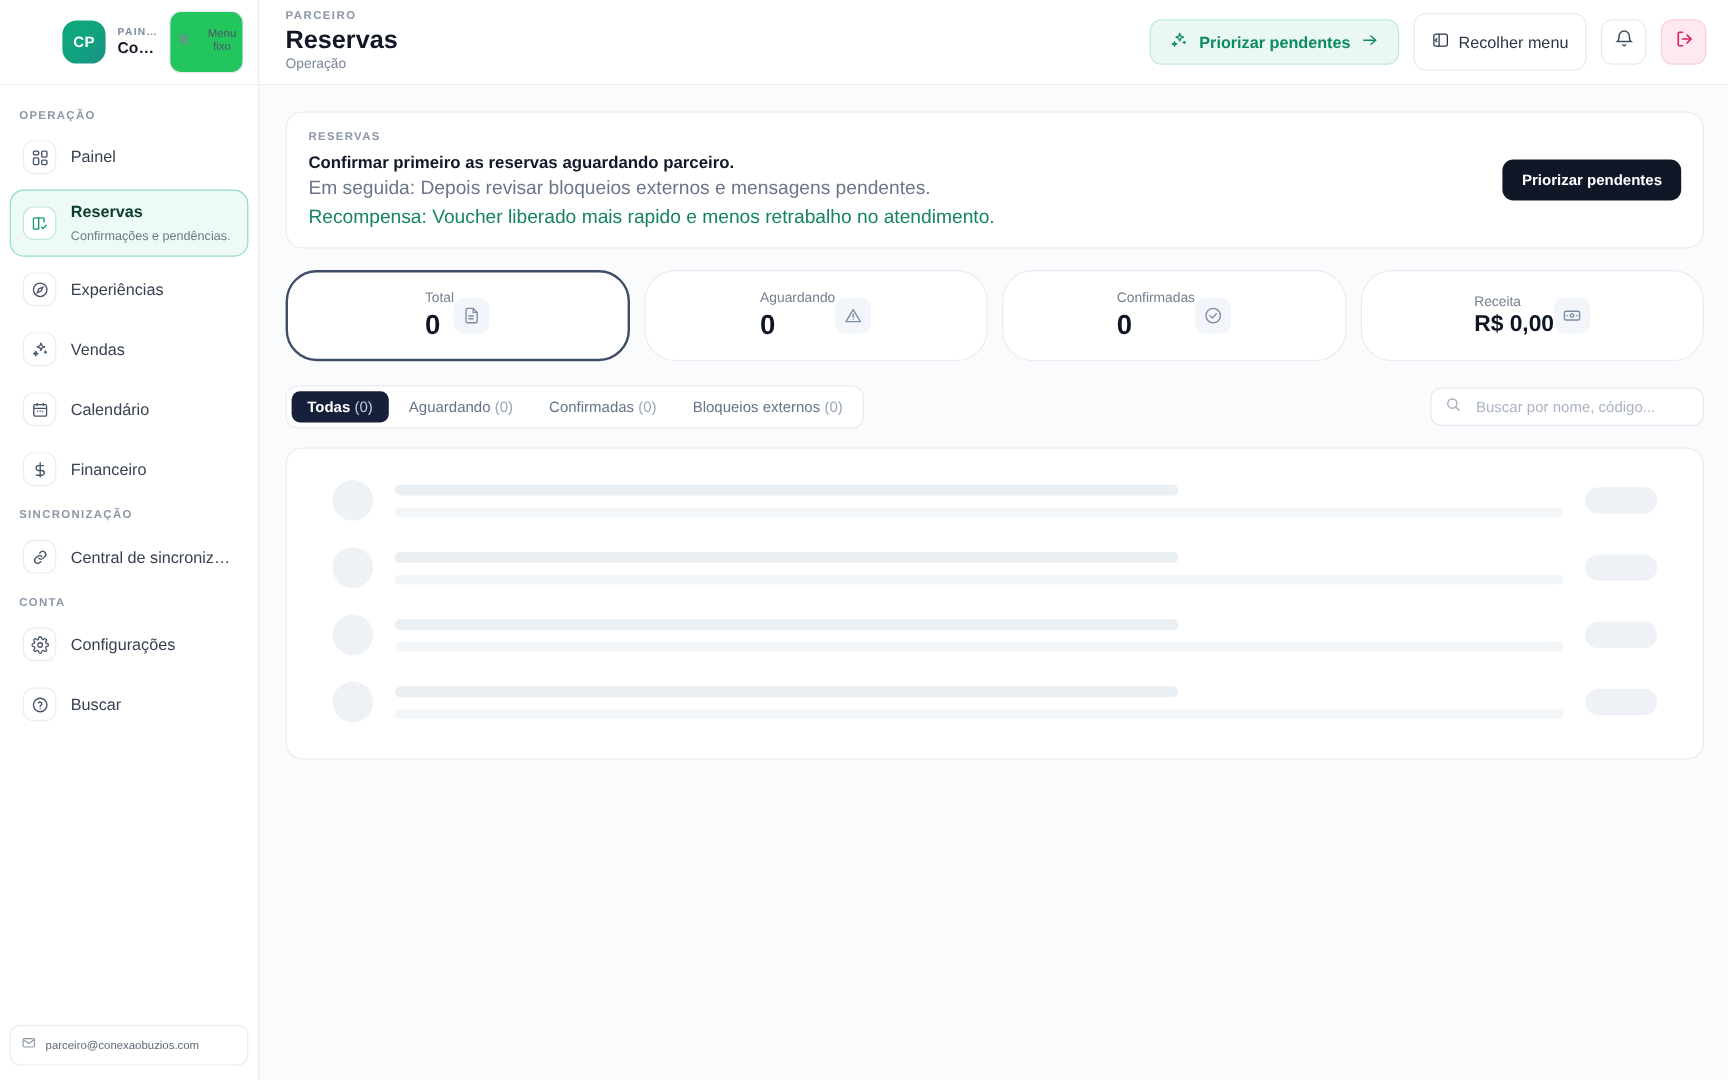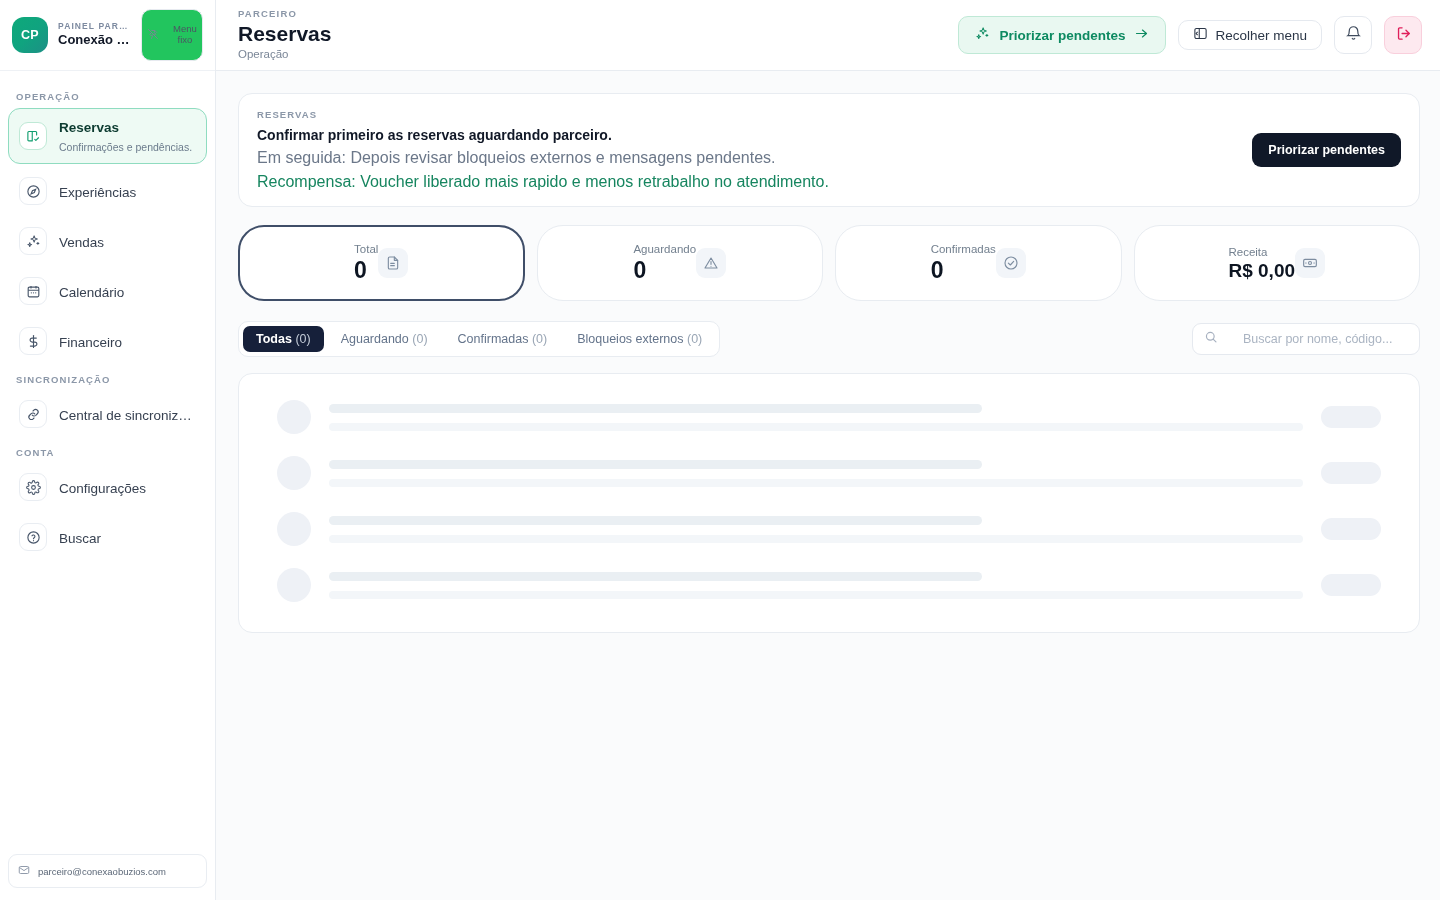--- a/index.html
+++ b/index.html
@@ -27,20 +27,21 @@
     padding: 0 12px;
     border-bottom: 1px solid #eef1f5;
   }
   .avatar {
     width: 36px; height: 36px; border-radius: 12px;
     background: linear-gradient(135deg, #0ea97a 0%, #10a37f 50%, #1d8f86 100%);
     color: #fff; font-size: 12.5px; font-weight: bold;
     display: flex; align-items: center; justify-content: center;
     letter-spacing: .3px;
     flex: 0 0 36px;
+    margin-left: 40px;
   }
   .brand-text { flex: 1 1 auto; min-width: 0; line-height: 1.15; }
   .brand-kicker {
     font-size: 8.5px; font-weight: bold; letter-spacing: 1.1px;
     color: #7d8aa0; text-transform: uppercase;
     white-space: nowrap; overflow: hidden; text-overflow: ellipsis;
   }
   .brand-name {
     font-size: 13px; font-weight: bold; color: #111827;
     margin-top: 2px;
@@ -123,21 +124,21 @@
 
   .btn-priorizar {
     display: flex; align-items: center; gap: 9px;
     height: 38px; padding: 0 16px; border-radius: 10px;
     background: #e9f8f1; border: 1px solid #bfe9d6;
     color: #0d8a61; font-size: 13.5px; font-weight: bold;
     cursor: pointer; white-space: nowrap;
   }
   .btn-recolher {
     display: flex; align-items: center; gap: 7px;
-    height: 30px; padding: 0 14px; border-radius: 10px;
+    height: 48px; padding: 0 14px; border-radius: 10px;
     background: #fff; border: 1px solid #e5e9ef;
     color: #2b3647; font-size: 13.5px; cursor: pointer; white-space: nowrap;
   }
   .icon-btn {
     width: 38px; height: 38px; border-radius: 10px;
     background: #fff; border: 1px solid #e5e9ef;
     display: flex; align-items: center; justify-content: center;
     cursor: pointer; color: #3e4a5c;
   }
   .icon-btn.danger { background: #fde9ef; border-color: #f9cfdc; color: #e01e5a; }
@@ -194,21 +195,21 @@
     padding: 6px 13px; border-radius: 7px; font-size: 12.5px;
     color: #64748b; cursor: pointer; white-space: nowrap;
   }
   .tab .cnt { color: #9aa6b5; }
   .tab.active { background: #16203a; color: #fff; font-weight: bold; }
   .tab.active .cnt { color: #c3cbd8; font-weight: normal; }
 
   .search {
     width: 228px; height: 32px;
     background: #fff; border: 1px solid #e5e9ef; border-radius: 9px;
-    display: flex; align-items: center; gap: 25px; padding: 0 11px;
+    display: flex; align-items: center; gap: 12px; padding: 0 11px;
   }
   .search input {
     border: none; outline: none; width: 100%;
     font-size: 12.5px; color: #334155;
     font-family: "Liberation Sans", sans-serif; background: transparent;
   }
   .search input::placeholder { color: #aab4c2; }
 
   
   .skeleton-card {
@@ -248,20 +249,33 @@
           </svg>
         </span>
         <span class="lbl"><span>Menu</span><br><span>fixo</span></span>
       </div>
     </div>
 
     <nav class="nav">
 
       <div class="nav-section first">OPERAÇÃO</div>
 
+      <div class="nav-item">
+        <span class="nav-ico">
+          <svg width="15" height="15" viewBox="0 0 24 24" fill="none" stroke="currentColor" stroke-width="1.8">
+              <rect x="3" y="3" width="7" height="5" rx="1.5"></rect>
+              <rect x="14" y="3" width="7" height="8" rx="1.5"></rect>
+              <rect x="3" y="12" width="7" height="9" rx="1.5"></rect>
+              <rect x="14" y="15" width="7" height="6" rx="1.5"></rect>
+            </svg>
+        </span>
+        <span class="nav-txt">
+          <span class="nav-label">Painel</span>
+        </span>
+      </div>
 
       <div class="nav-item active">
         <span class="nav-ico">
           <svg width="15" height="15" viewBox="0 0 24 24" fill="none" stroke="currentColor" stroke-width="1.8" stroke-linecap="round" stroke-linejoin="round">
               <path d="M3 5.5a1.5 1.5 0 011.5-1.5H10v15H4.5A1.5 1.5 0 013 17.5z"></path>
               <path d="M10 4h5.5A1.5 1.5 0 0117 5.5v4"></path>
               <path d="M14 16.5l1.8 1.8L20 14"></path>
             </svg>
         </span>
         <span class="nav-txt">

